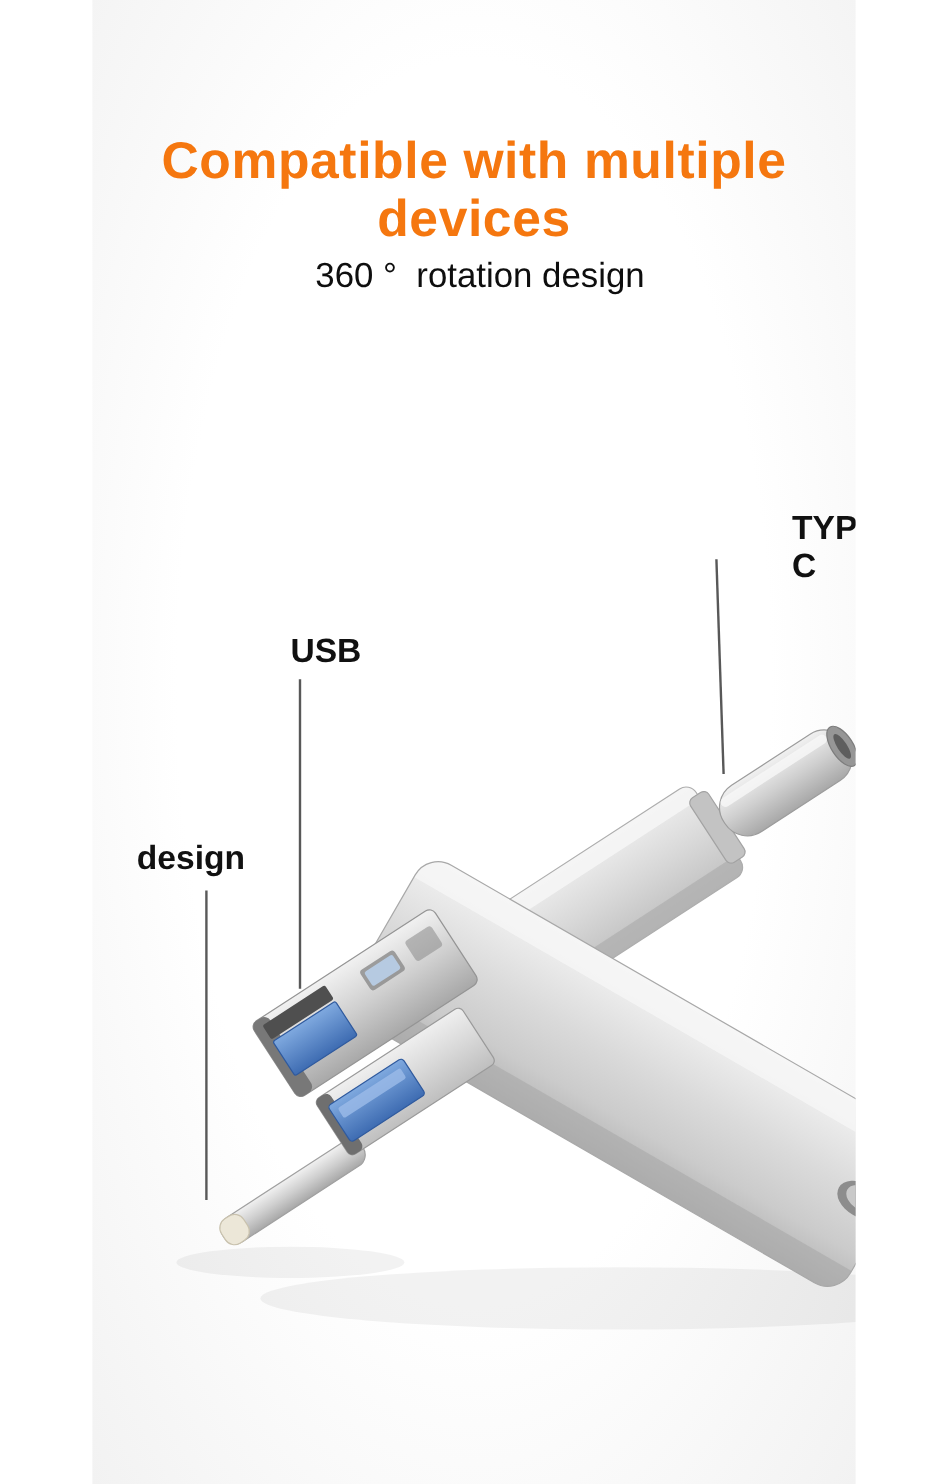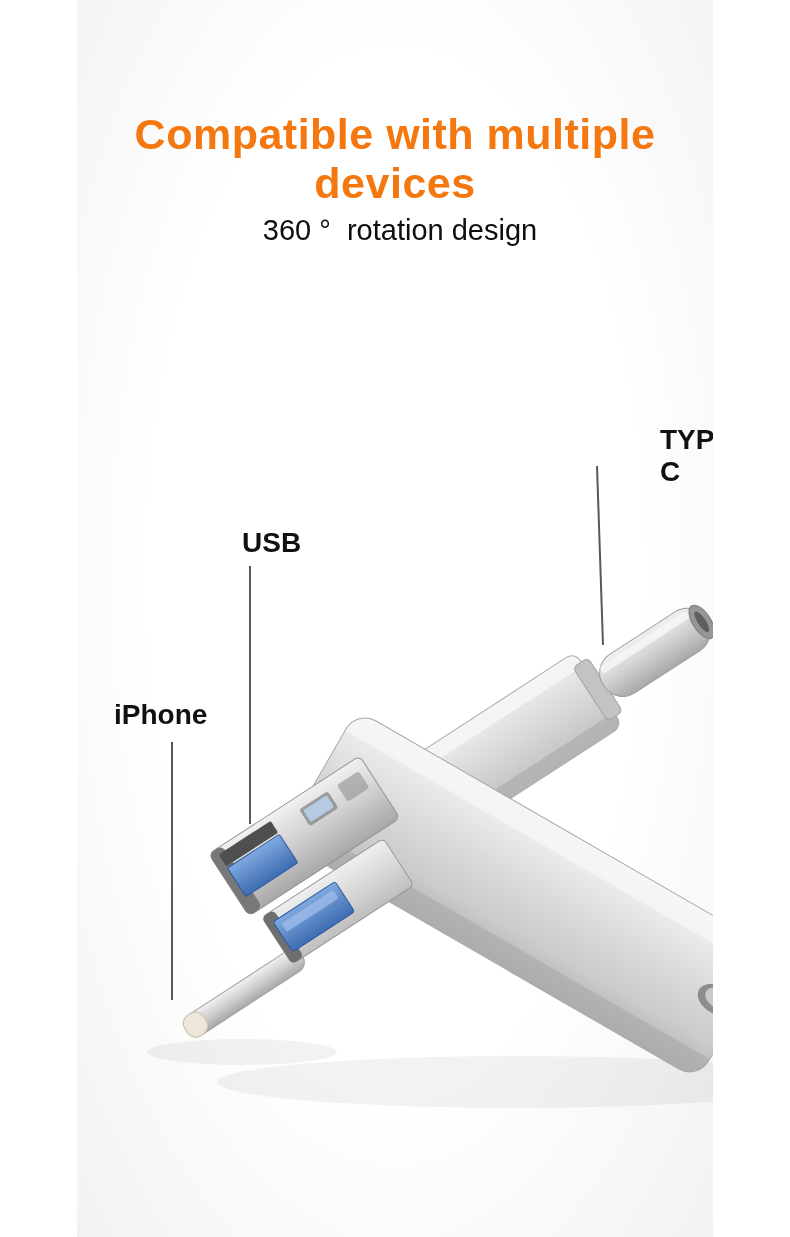--- a/index.html
+++ b/index.html
@@ -61,21 +61,21 @@
 </head>
 <body>
 
 <div class="canvas">
 
   <div class="title">Compatible with multiple devices</div>
   <div class="sub sub1">360 °  rotation design</div>
 
   <div class="callout callout-type-c">TYPE-C</div>
   <div class="callout callout-usb">USB</div>
-  <div class="callout callout-iphone">iPhone</div>
+  <div class="callout callout-iphone">design</div>
 
   <svg class="drive" viewBox="0 0 790 1237" aria-hidden="true">
     <defs>
       <linearGradient id="gShell" x1="0" y1="0" x2="0" y2="1">
         <stop offset="0" stop-color="#f4f4f4"></stop>
         <stop offset="0.45" stop-color="#dadada"></stop>
         <stop offset="0.75" stop-color="#cbcbcb"></stop>
         <stop offset="1" stop-color="#b2b2b2"></stop>
       </linearGradient>
       <linearGradient id="gArm" x1="0" y1="0" x2="0" y2="1">

